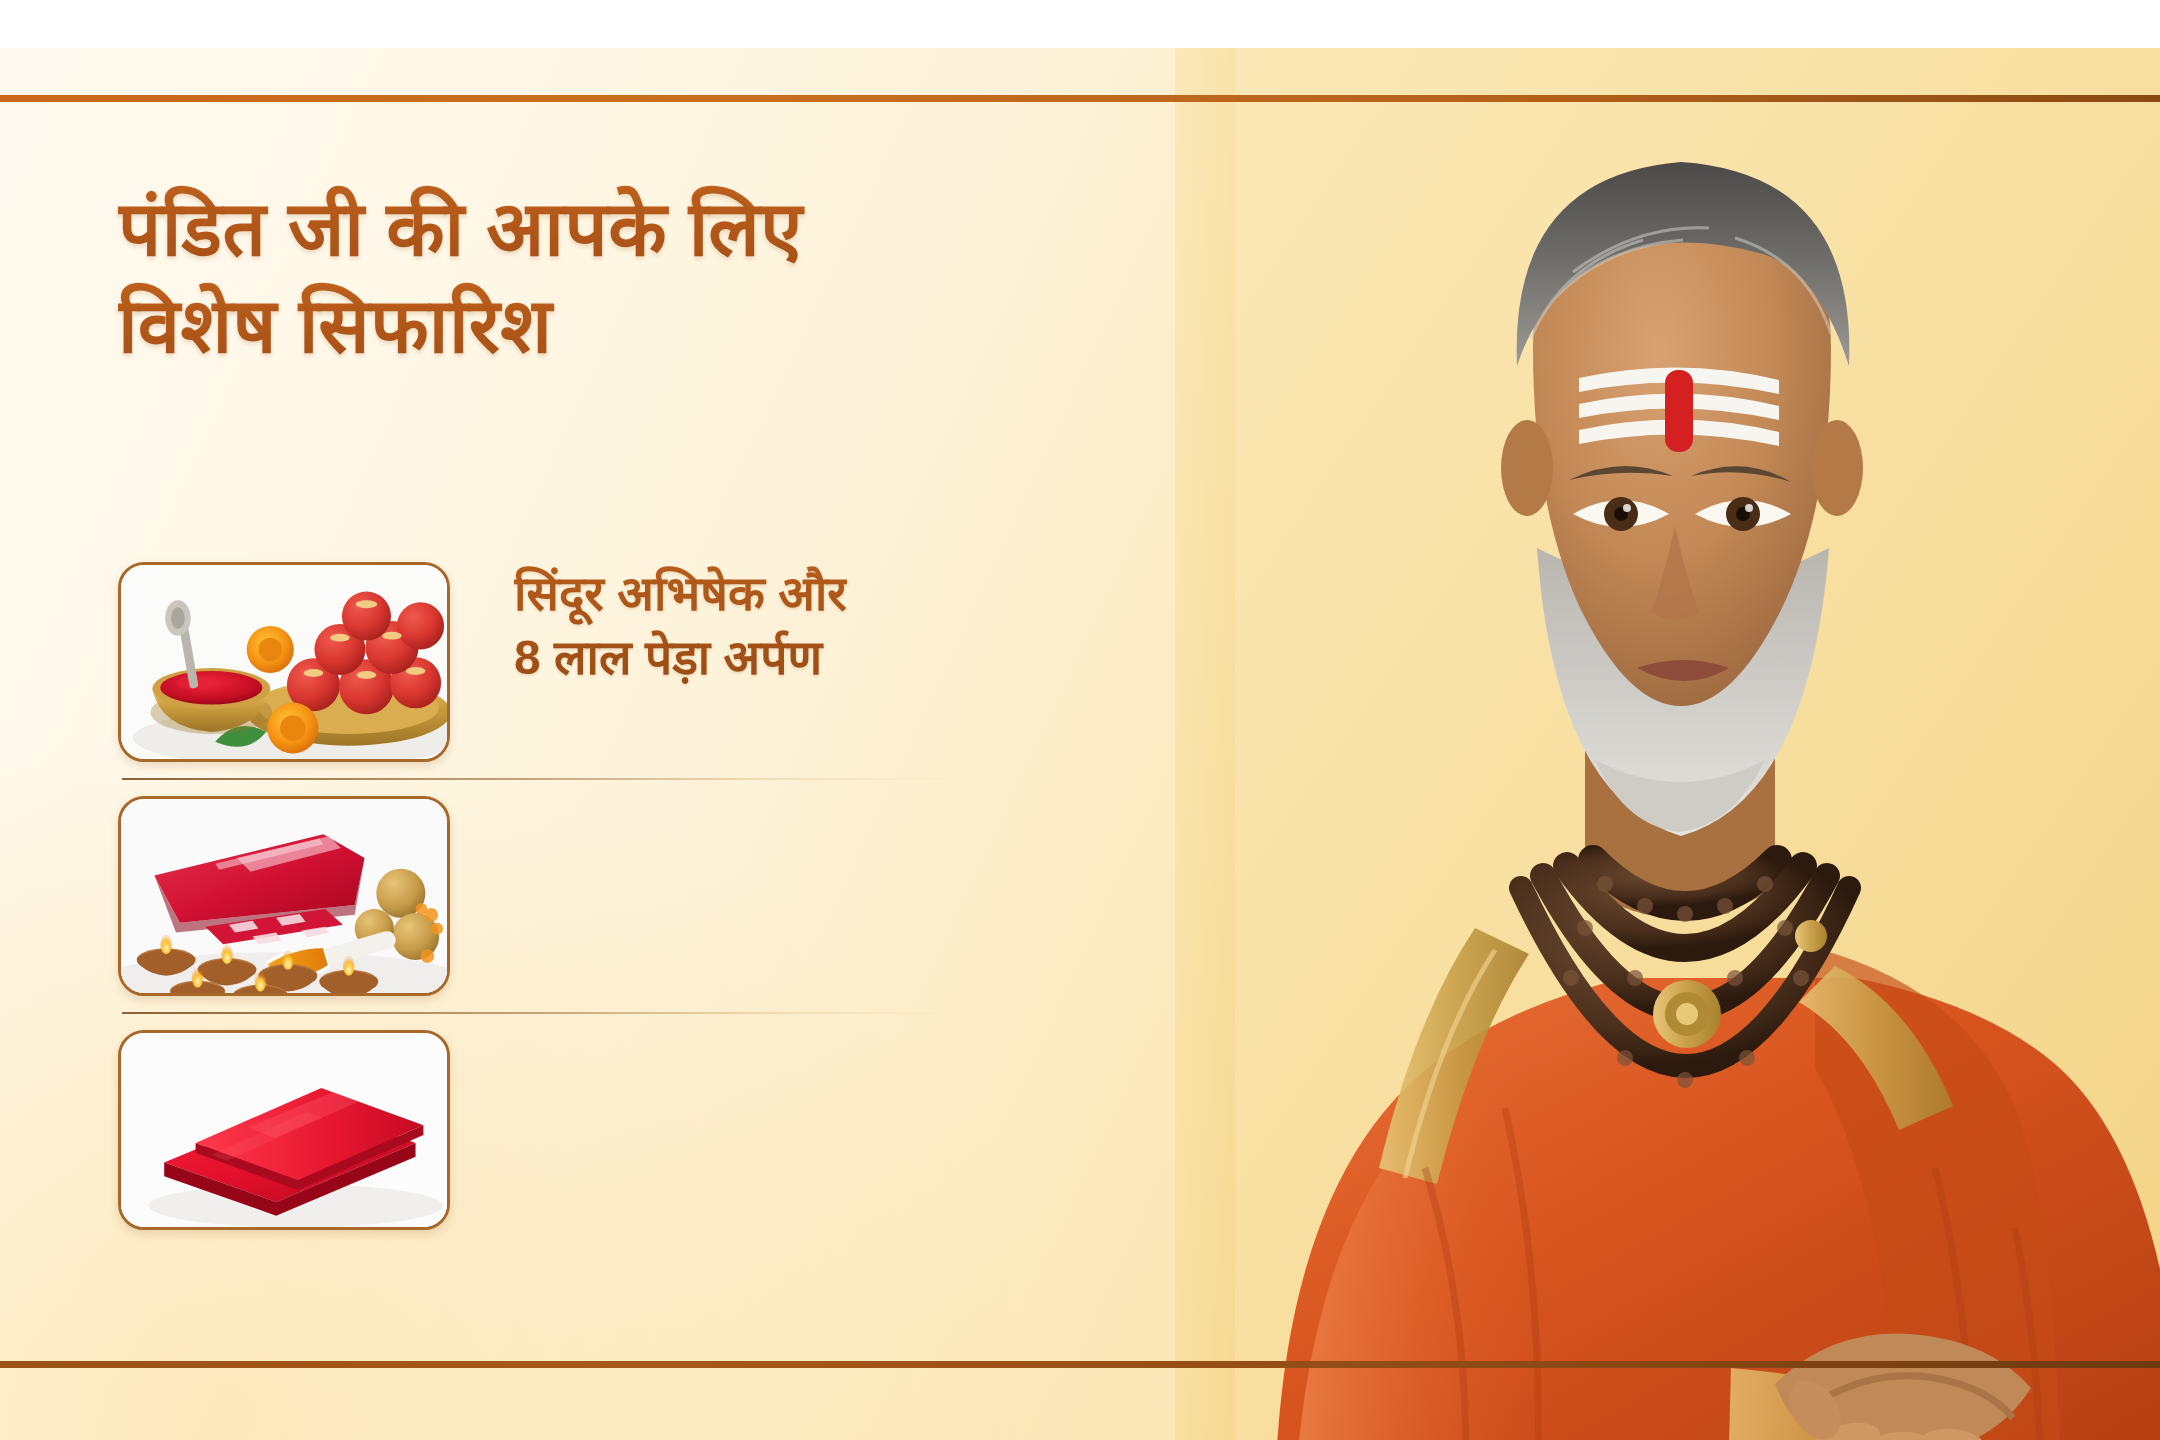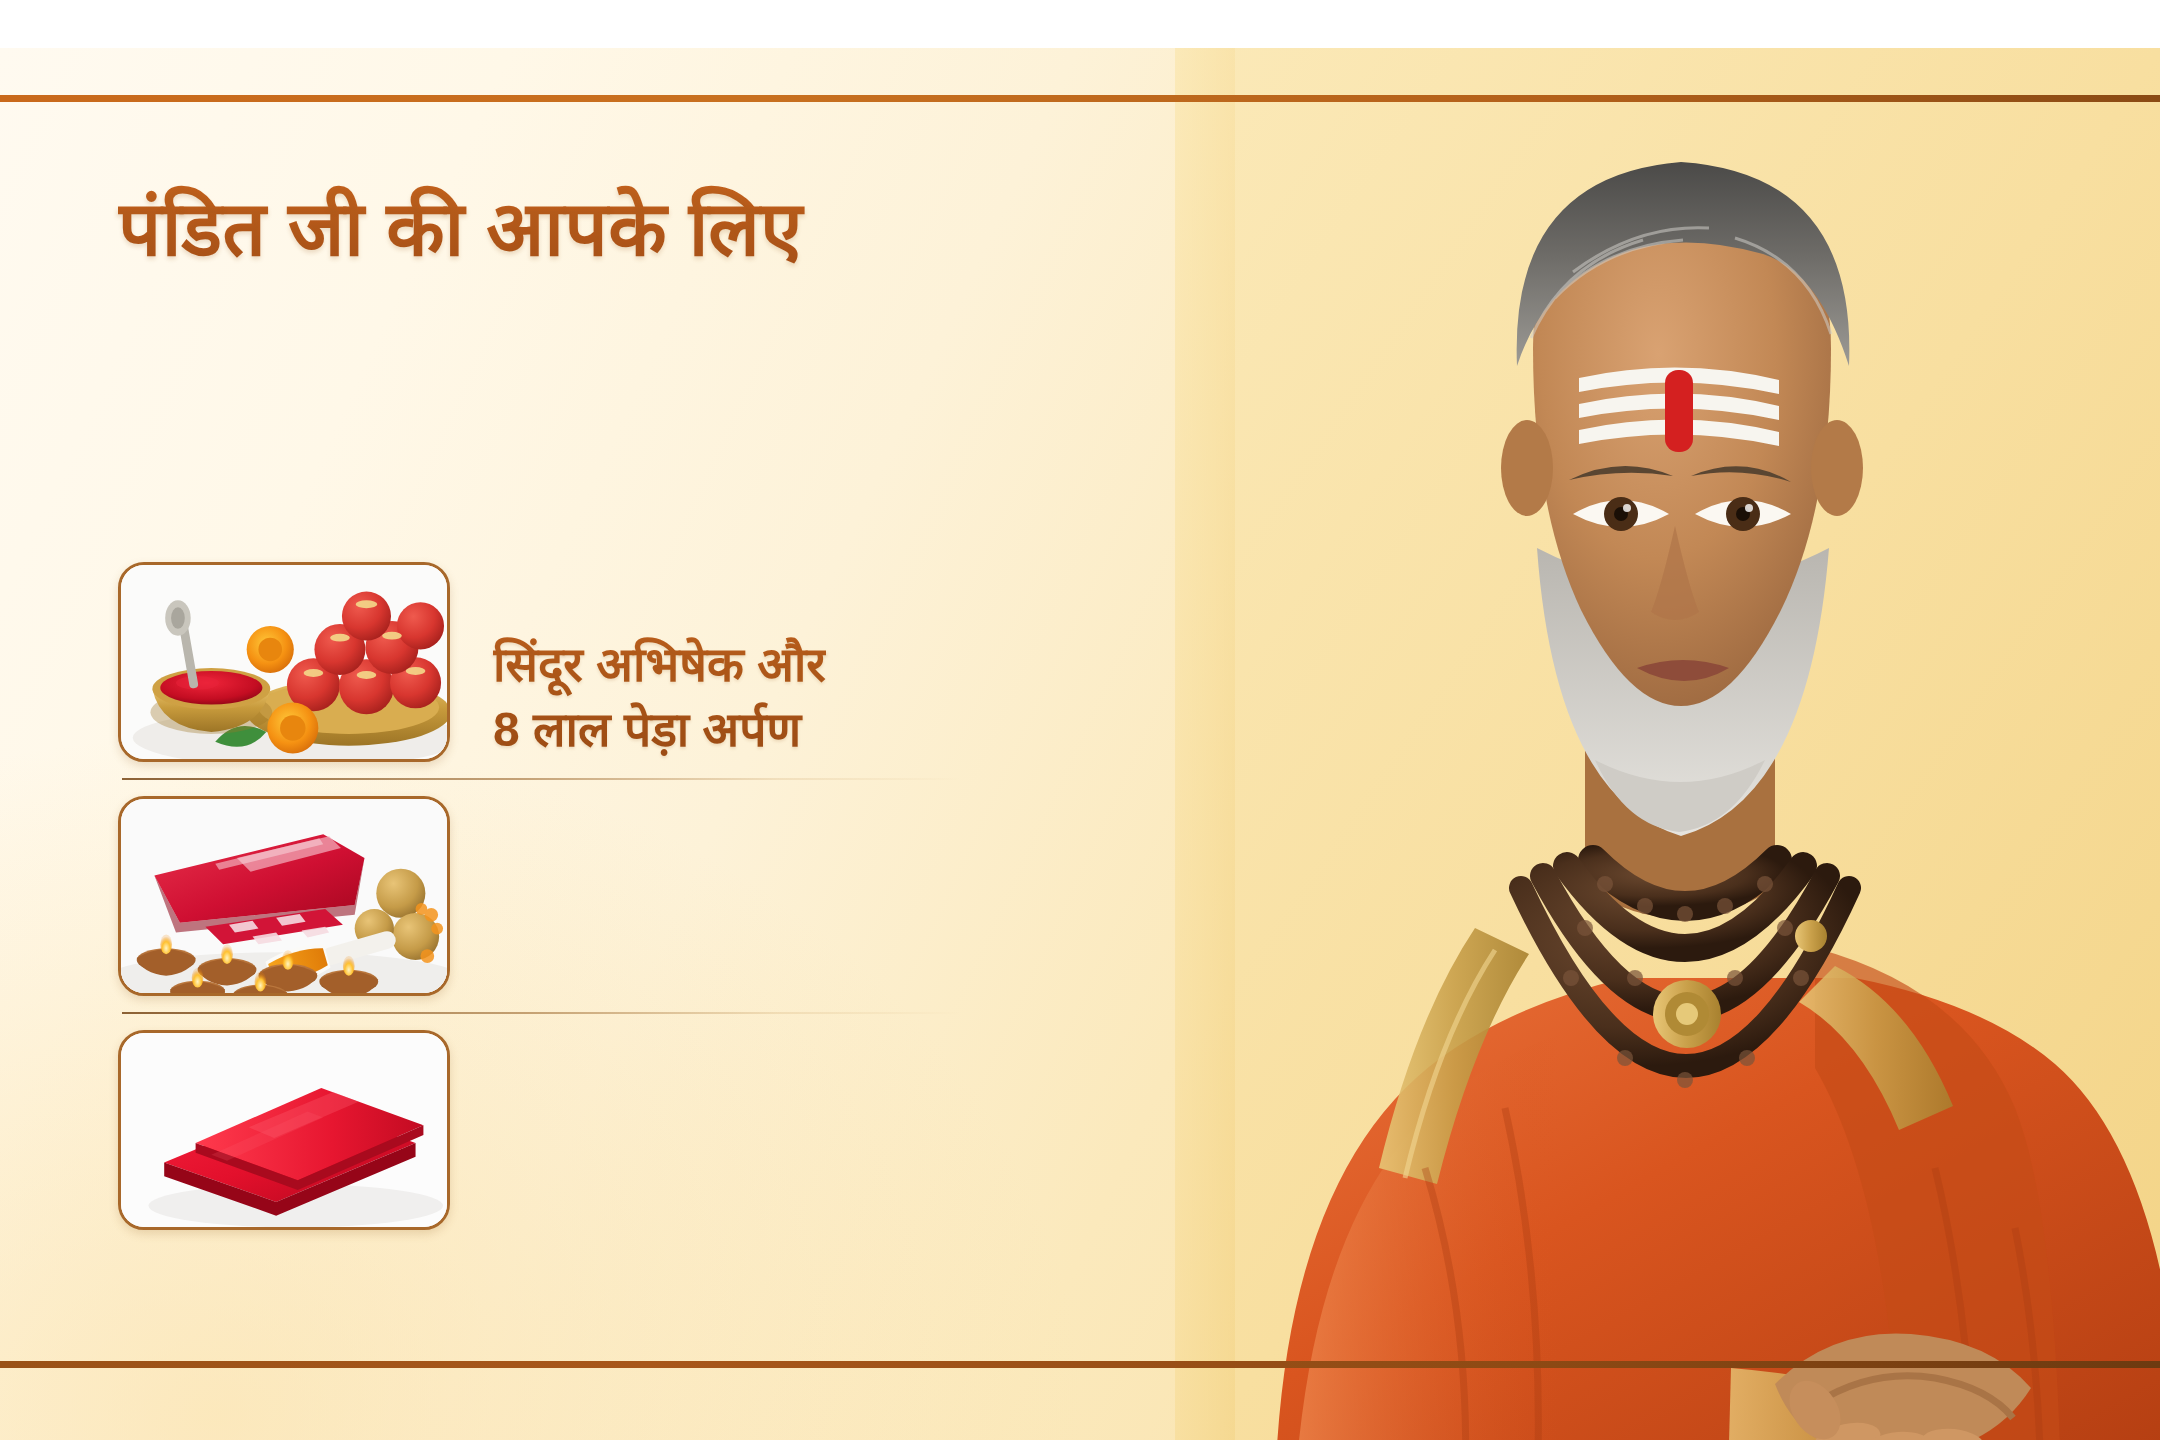--- a/index.html
+++ b/index.html
@@ -99,22 +99,22 @@
   }
 
   
   .benefits{
     position:absolute;
     left:118px; top:455px;
     width:1010px;
   }
   .benefit-row{
     display:flex;
-    align-items:flex-end;
-    gap:43px;
+    align-items:flex-start;
+    gap:64px;
     padding:12px 0;
     min-height:212px;
   }
   .thumb{
     position:relative;
     flex:0 0 auto;
     width:332px; height:200px;
     border-radius:26px;
     border:3px solid #a8682a;
     background:#fdfdfd;
@@ -199,20 +199,21 @@
   </svg>
 
   <div class="frame-line frame-top"></div>
   <div class="frame-line frame-bottom"></div>
   <div class="col-divider"></div>
 
   <div class="left-col">
 
     <div class="headline">
       <span class="hl-line">पंडित जी की आपके लिए</span>
+      <span class="hl-line">विशेष सिफारिश</span>
     </div>
 
     <div class="benefits">
 
       <div class="benefit-row">
         <div class="thumb">
           <svg class="scene" viewBox="0 0 332 200" preserveAspectRatio="xMidYMid slice">
             <defs>
               <radialGradient id="pedaG" cx="35%" cy="30%" r="75%">
                 <stop offset="0%" stop-color="#ef5a4e"></stop>

